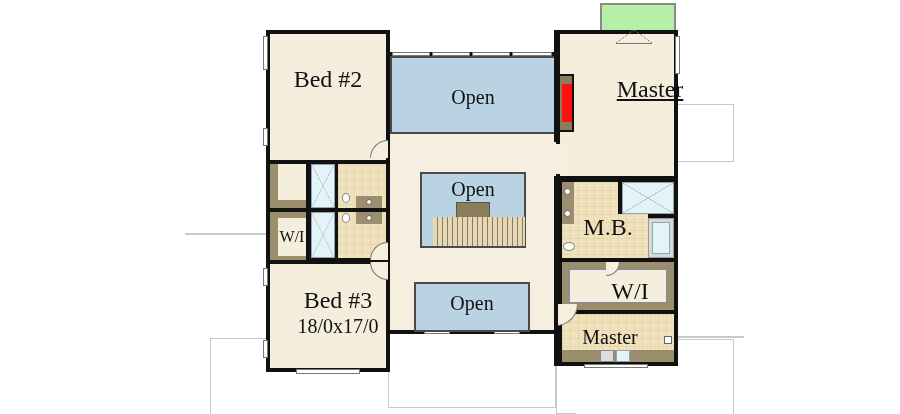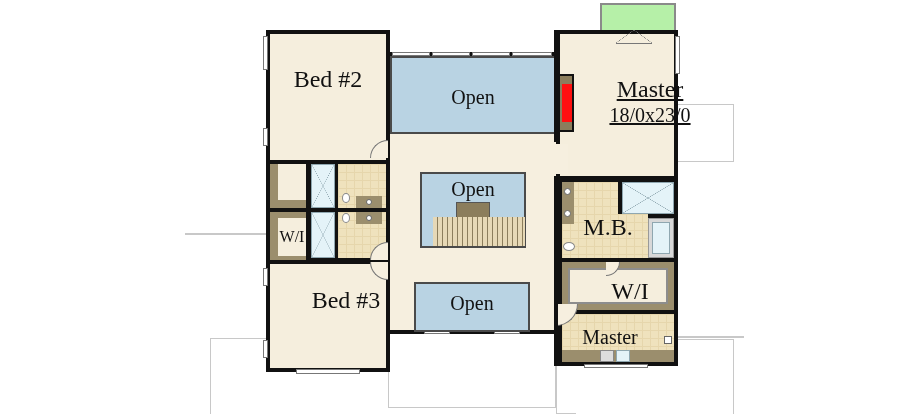--- a/index.html
+++ b/index.html
@@ -57,22 +57,23 @@
 <div class="abs counter" style="left:356px;top:196px;width:26px;height:12px;"></div>
 <div class="abs counter" style="left:356px;top:212px;width:26px;height:12px;"></div>
 <div class="abs" style="left:342px;top:193px;width:8px;height:10px;background:#fff;border:1px solid #888;border-radius:50%;"></div>
 <div class="abs" style="left:342px;top:213px;width:8px;height:10px;background:#fff;border:1px solid #888;border-radius:50%;"></div>
 <div class="abs" style="left:366px;top:199px;width:6px;height:6px;background:#fff;border:1px solid #666;border-radius:50%;"></div>
 <div class="abs" style="left:366px;top:215px;width:6px;height:6px;background:#fff;border:1px solid #666;border-radius:50%;"></div>
 <div class="abs" style="left:370px;top:242px;width:18px;height:18px;border:1px solid #777;border-radius:100% 0 0 0;border-right:none;border-bottom:none;background:#f6efdf;"></div>
 <div class="abs" style="left:370px;top:140px;width:18px;height:18px;border:1px solid #777;border-radius:100% 0 0 0;border-right:none;border-bottom:none;background:#f6efdf;"></div>
 
 <div class="abs room" style="left:266px;top:260px;width:124px;height:112px;border:4px solid #111;"></div>
-<div class="abs label" style="left:284px;top:287px;width:124px;">
+<div class="abs label" style="left:276px;top:287px;width:124px;">
   <div class="big">Bed #3</div>
+  <div class="mid">18/0x17/0</div>
 </div>
 <div class="abs window" style="left:263px;top:268px;width:5px;height:18px;"></div>
 <div class="abs window" style="left:263px;top:340px;width:5px;height:18px;"></div>
 <div class="abs window" style="left:296px;top:369px;width:64px;height:5px;"></div>
 <div class="abs" style="left:370px;top:262px;width:18px;height:18px;border:1px solid #777;border-radius:0 0 0 100%;border-right:none;border-top:none;background:#f6efdf;"></div>
 
 <div class="abs wall" style="left:386px;top:52px;width:4px;height:82px;"></div>
 <div class="abs wall" style="left:386px;top:52px;width:172px;height:4px;"></div>
 <div class="abs window" style="left:392px;top:52px;width:38px;height:4px;"></div>
 <div class="abs window" style="left:432px;top:52px;width:38px;height:4px;"></div>
@@ -90,21 +91,20 @@
 <div class="abs label mid" style="left:420px;top:178px;width:106px;">Open</div>
 <div class="abs" style="left:456px;top:202px;width:34px;height:16px;background:#8b7d5c;border:1px solid #555;"></div>
 <div class="abs" style="left:433px;top:217px;width:92px;height:29px;background:repeating-linear-gradient(90deg,#e6d8b6 0px,#e6d8b6 4px,#8b7d5c 4px,#8b7d5c 5px);"></div>
 
 <div class="abs open" style="left:414px;top:282px;width:116px;height:50px;"></div>
 <div class="abs label mid" style="left:414px;top:292px;width:116px;">Open</div>
 
 <div class="abs room" style="left:556px;top:30px;width:122px;height:150px;border:4px solid #111;border-bottom:none;"></div>
 <div class="abs label" style="left:596px;top:76px;width:108px;text-decoration:underline;">
   <div class="big">Master</div>
-  <div class="mid">18/0x23/0</div>
 </div>
 <div class="abs" style="left:558px;top:74px;width:16px;height:58px;background:#8b7d5c;border:2px solid #111;"></div>
 <div class="abs fp" style="left:562px;top:84px;width:10px;height:38px;"></div>
 <div class="abs window" style="left:675px;top:36px;width:5px;height:38px;"></div>
 <div class="abs" style="left:616px;top:30px;width:36px;height:14px;border-bottom:1px solid #777;background:linear-gradient(to bottom right, transparent 48%, #777 50%, transparent 52%) left/50% 100% no-repeat, linear-gradient(to bottom left, transparent 48%, #777 50%, transparent 52%) right/50% 100% no-repeat;"></div>
 <div class="abs" style="left:556px;top:144px;width:12px;height:30px;background:#f6efdf;"></div>
 
 <div class="abs" style="left:556px;top:176px;width:122px;height:86px;background:#111;"></div>
 <div class="abs tile" style="left:562px;top:182px;width:56px;height:76px;"></div>
 <div class="abs counter" style="left:562px;top:182px;width:12px;height:42px;"></div>

